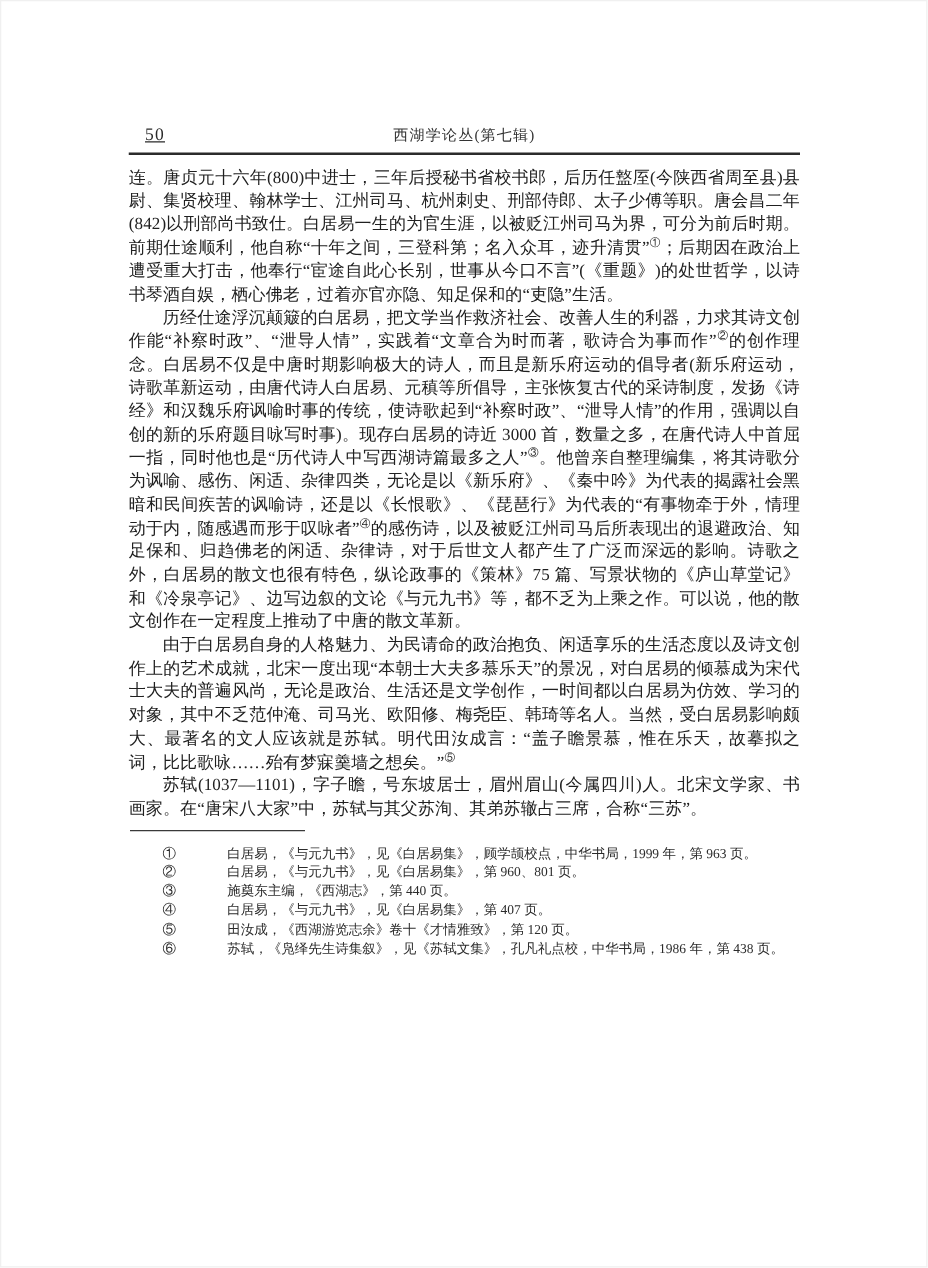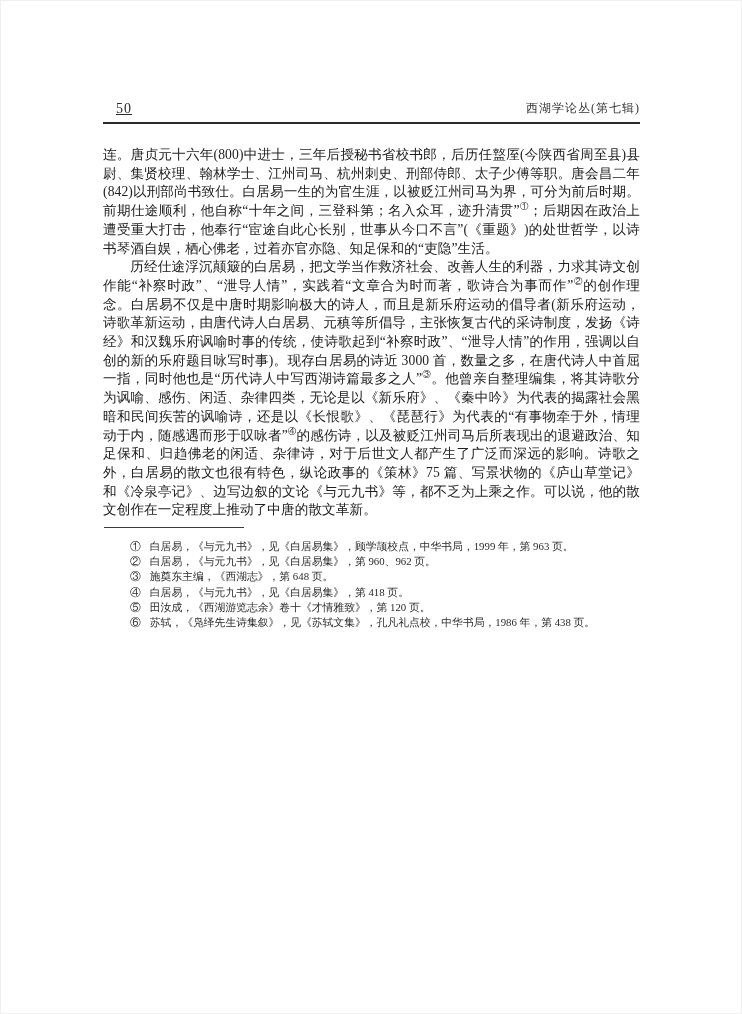--- a/index.html
+++ b/index.html
@@ -35,27 +35,27 @@
     font-size: 14px;
     letter-spacing: 1px;
     color: #2a2a2a;
     text-decoration: underline;
   }
   .header-title {
     position: absolute;
     left: 0;
     right: 0;
     bottom: 5px;
-    text-align: right;
+    text-align: center;
     font-size: 12px;
     letter-spacing: 1px;
     color: #333333;
   }
   .body-text {
-    margin-top: 22px;
+    margin-top: 9px;
   }
   .prose {
     margin: 0;
     font-size: 13.6px;
     line-height: 18.7px;
     letter-spacing: 0.1px;
     text-align: justify;
     text-justify: inter-ideograph;
     text-indent: 2em;
     color: #202020;
@@ -85,55 +85,58 @@
     gap: 9px;
     font-size: 10.8px;
     line-height: 15.2px;
     color: #2b2b2b;
   }
   .fn-marker {
     flex: 0 0 auto;
   }
   .fn-text {
     flex: 1 1 auto;
+    margin-left: 32px;
   }
 </style>
 </head>
 <body>
 
 <div class="page">
 
   <header class="page-header">
     <span class="page-number">50</span>
     <span class="header-title">西湖学论丛(第七辑)</span>
   </header>
 
   <main class="body-text">
     <p class="prose no-indent">连。唐贞元十六年(800)中进士，三年后授秘书省校书郎，后历任盩厔(今陕西省周至县)县尉、集贤校理、翰林学士、江州司马、杭州刺史、刑部侍郎、太子少傅等职。唐会昌二年(842)以刑部尚书致仕。白居易一生的为官生涯，以被贬江州司马为界，可分为前后时期。前期仕途顺利，他自称“十年之间，三登科第；名入众耳，迹升清贯”<sup class="fn-ref">①</sup>；后期因在政治上遭受重大打击，他奉行“宦途自此心长别，世事从今口不言”(《重题》)的处世哲学，以诗书琴酒自娱，栖心佛老，过着亦官亦隐、知足保和的“吏隐”生活。</p>
     <p class="prose">历经仕途浮沉颠簸的白居易，把文学当作救济社会、改善人生的利器，力求其诗文创作能“补察时政”、“泄导人情”，实践着“文章合为时而著，歌诗合为事而作”<sup class="fn-ref">②</sup>的创作理念。白居易不仅是中唐时期影响极大的诗人，而且是新乐府运动的倡导者(新乐府运动，诗歌革新运动，由唐代诗人白居易、元稹等所倡导，主张恢复古代的采诗制度，发扬《诗经》和汉魏乐府讽喻时事的传统，使诗歌起到“补察时政”、“泄导人情”的作用，强调以自创的新的乐府题目咏写时事)。现存白居易的诗近 3000 首，数量之多，在唐代诗人中首屈一指，同时他也是“历代诗人中写西湖诗篇最多之人”<sup class="fn-ref">③</sup>。他曾亲自整理编集，将其诗歌分为讽喻、感伤、闲适、杂律四类，无论是以《新乐府》、《秦中吟》为代表的揭露社会黑暗和民间疾苦的讽喻诗，还是以《长恨歌》、《琵琶行》为代表的“有事物牵于外，情理动于内，随感遇而形于叹咏者”<sup class="fn-ref">④</sup>的感伤诗，以及被贬江州司马后所表现出的退避政治、知足保和、归趋佛老的闲适、杂律诗，对于后世文人都产生了广泛而深远的影响。诗歌之外，白居易的散文也很有特色，纵论政事的《策林》75 篇、写景状物的《庐山草堂记》和《冷泉亭记》、边写边叙的文论《与元九书》等，都不乏为上乘之作。可以说，他的散文创作在一定程度上推动了中唐的散文革新。</p>
+    <p class="prose">由于白居易自身的人格魅力、为民请命的政治抱负、闲适享乐的生活态度以及诗文创作上的艺术成就，北宋一度出现“本朝士大夫多慕乐天”的景况，对白居易的倾慕成为宋代士大夫的普遍风尚，无论是政治、生活还是文学创作，一时间都以白居易为仿效、学习的对象，其中不乏范仲淹、司马光、欧阳修、梅尧臣、韩琦等名人。当然，受白居易影响颇大、最著名的文人应该就是苏轼。明代田汝成言：“盖子瞻景慕，惟在乐天，故摹拟之词，比比歌咏……殆有梦寐羹墙之想矣。”<sup class="fn-ref">⑤</sup></p>
+    <p class="prose">苏轼(1037—1101)，字子瞻，号东坡居士，眉州眉山(今属四川)人。北宋文学家、书画家。在“唐宋八大家”中，苏轼与其父苏洵、其弟苏辙占三席，合称“三苏”。</p>
   </main>
 
   <div class="fn-divider"></div>
 
   <ol class="footnotes">
     <li>
       <span class="fn-marker">①</span>
       <span class="fn-text">白居易，《与元九书》，见《白居易集》，顾学颉校点，中华书局，1999 年，第 963 页。</span>
     </li>
     <li>
       <span class="fn-marker">②</span>
-      <span class="fn-text">白居易，《与元九书》，见《白居易集》，第 960、962 页。</span>
+      <span class="fn-text">白居易，《与元九书》，见《白居易集》，第 960、801 页。</span>
     </li>
     <li>
       <span class="fn-marker">③</span>
-      <span class="fn-text">施奠东主编，《西湖志》，第 648 页。</span>
+      <span class="fn-text">施奠东主编，《西湖志》，第 440 页。</span>
     </li>
     <li>
       <span class="fn-marker">④</span>
-      <span class="fn-text">白居易，《与元九书》，见《白居易集》，第 418 页。</span>
+      <span class="fn-text">白居易，《与元九书》，见《白居易集》，第 407 页。</span>
     </li>
     <li>
       <span class="fn-marker">⑤</span>
       <span class="fn-text">田汝成，《西湖游览志余》卷十《才情雅致》，第 120 页。</span>
     </li>
     <li>
       <span class="fn-marker">⑥</span>
       <span class="fn-text">苏轼，《凫绎先生诗集叙》，见《苏轼文集》，孔凡礼点校，中华书局，1986 年，第 438 页。</span>
     </li>
   </ol>

